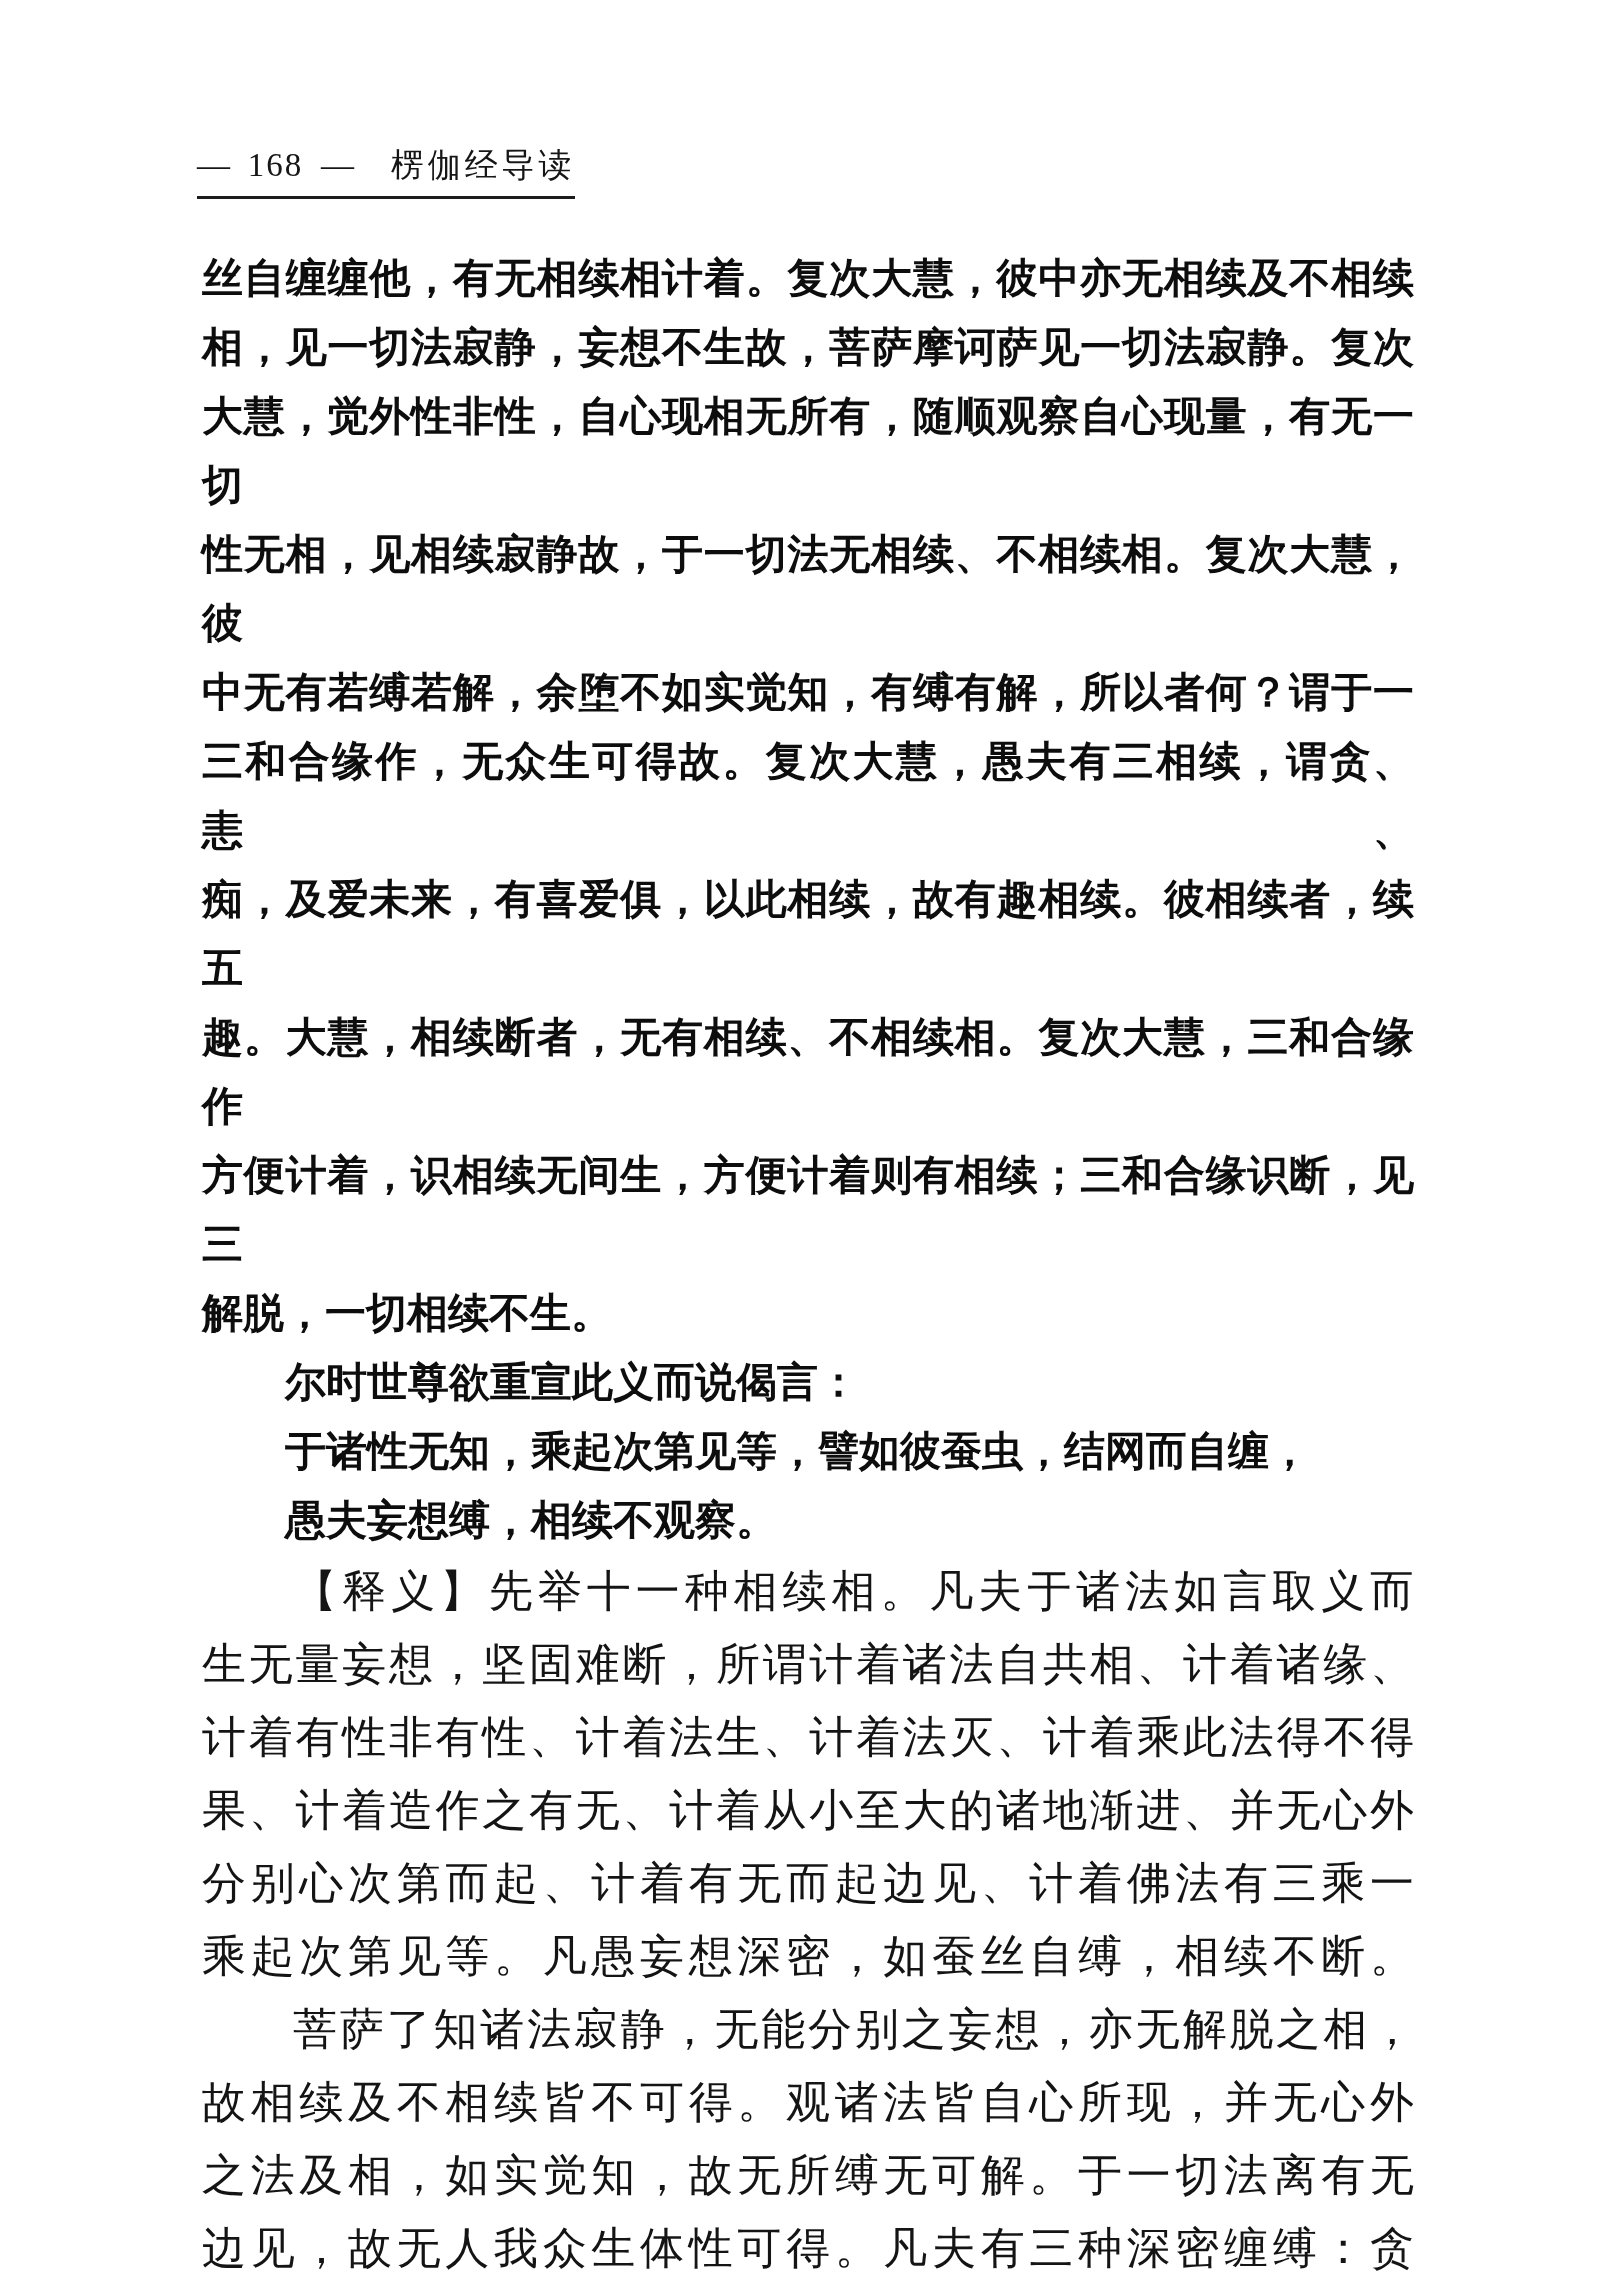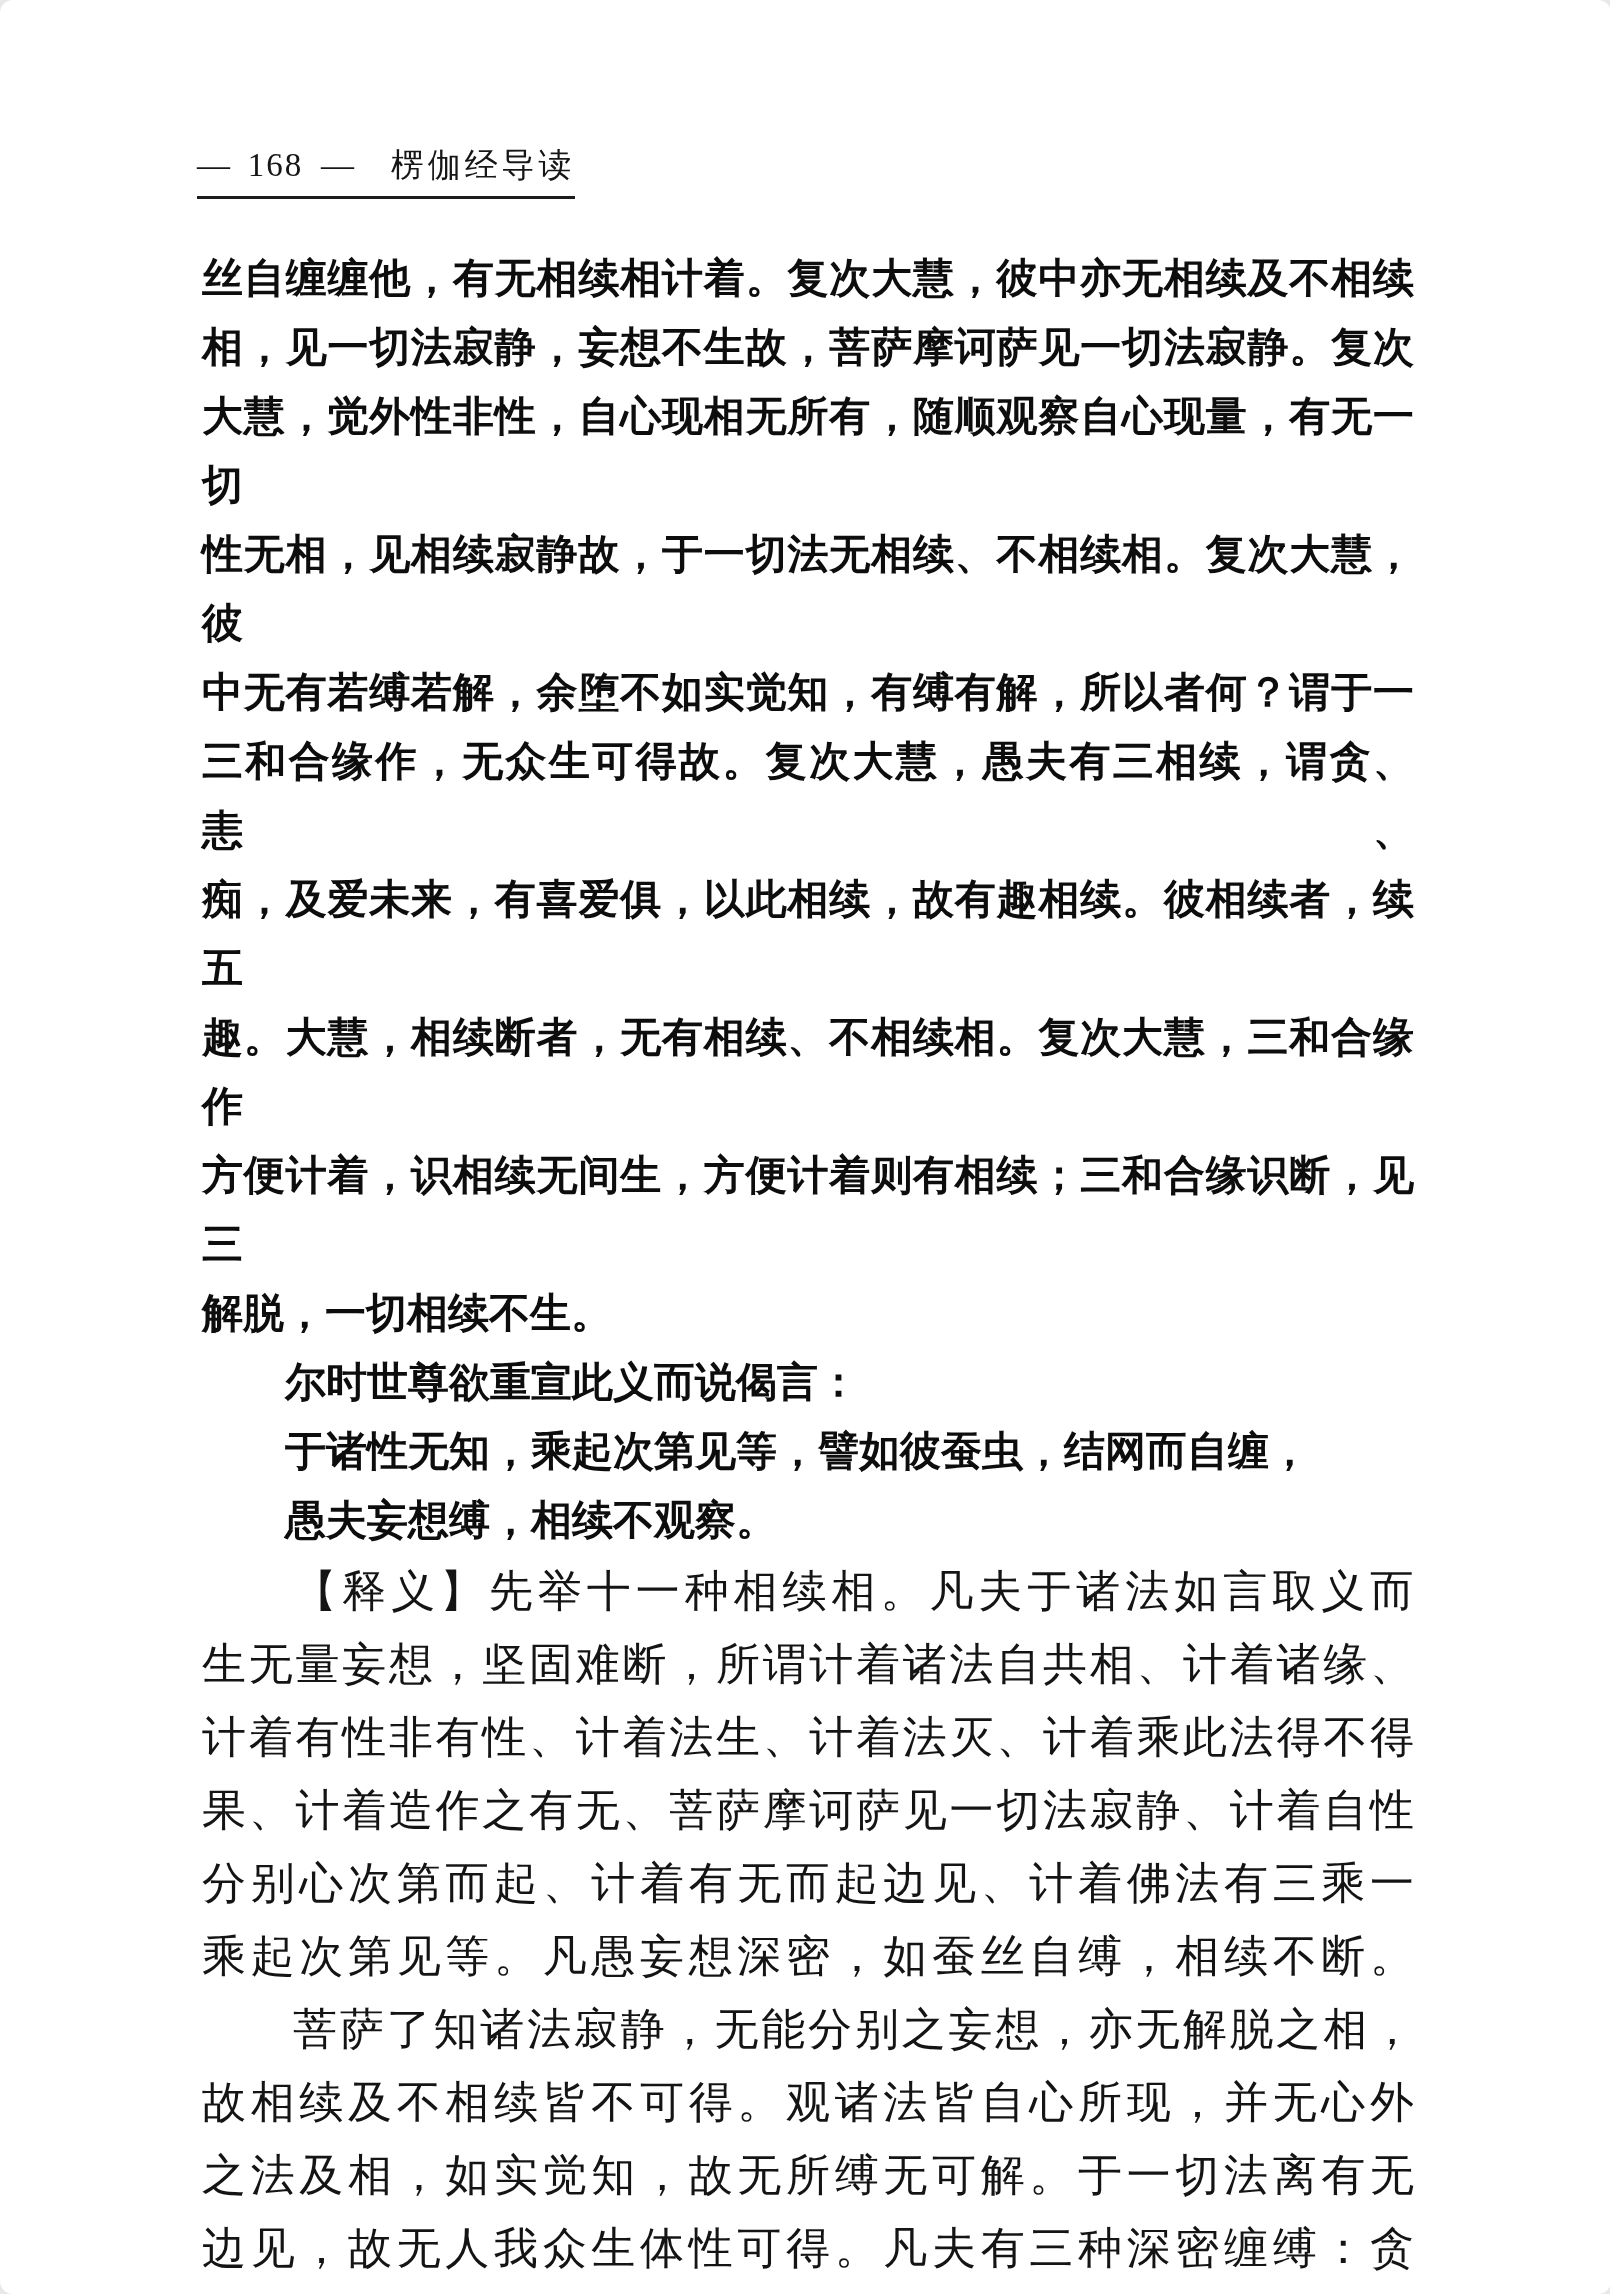--- a/index.html
+++ b/index.html
@@ -4,21 +4,20 @@
 <style>
   html, body { margin: 0; padding: 0; background: #e8e8e8; }
   .page {
     position: relative;
     width: 1611px;
     height: 2294px;
     background: #ffffff;
     margin: 0 auto;
     overflow: hidden;
     color: #111;
-    border-radius: 13px;
   }
   
   .header {
     position: absolute;
     left: 197px;
     top: 144px;
     font-family: "Liberation Serif", serif;
     font-size: 33px;
     line-height: 43px;
     color: #161616;
@@ -87,21 +86,21 @@
 
     <div class="verse">
         <div class="line nofill">于诸性无知，乘起次第见等，譬如彼蚕虫，结网而自缠，</div>
         <div class="line nofill">愚夫妄想缚，相续不观察。</div>
       </div>
 
     <div class="commentary">
         <div class="line indent fill">【释义】先举十一种相续相。凡夫于诸法如言取义而</div>
         <div class="line fill">生无量妄想，坚固难断，所谓计着诸法自共相、计着诸缘、</div>
         <div class="line fill">计着有性非有性、计着法生、计着法灭、计着乘此法得不得</div>
-        <div class="line fill">果、计着造作之有无、菩萨摩诃萨见一切法寂静、计着自性</div>
+        <div class="line fill">果、计着造作之有无、计着从小至大的诸地渐进、并无心外</div>
         <div class="line fill">分别心次第而起、计着有无而起边见、计着佛法有三乘一</div>
         <div class="line fill">乘起次第见等。凡愚妄想深密，如蚕丝自缚，相续不断。</div>
         <div class="line indent fill">菩萨了知诸法寂静，无能分别之妄想，亦无解脱之相，</div>
         <div class="line fill">故相续及不相续皆不可得。观诸法皆自心所现，并无心外</div>
         <div class="line fill">之法及相，如实觉知，故无所缚无可解。于一切法离有无</div>
         <div class="line fill">边见，故无人我众生体性可得。凡夫有三种深密缠缚：贪</div>
       </div>
 
   </div>
 </div>

